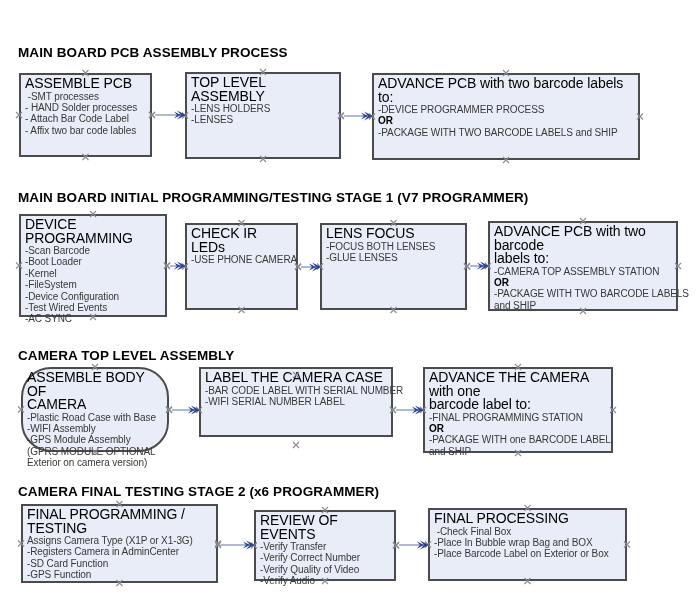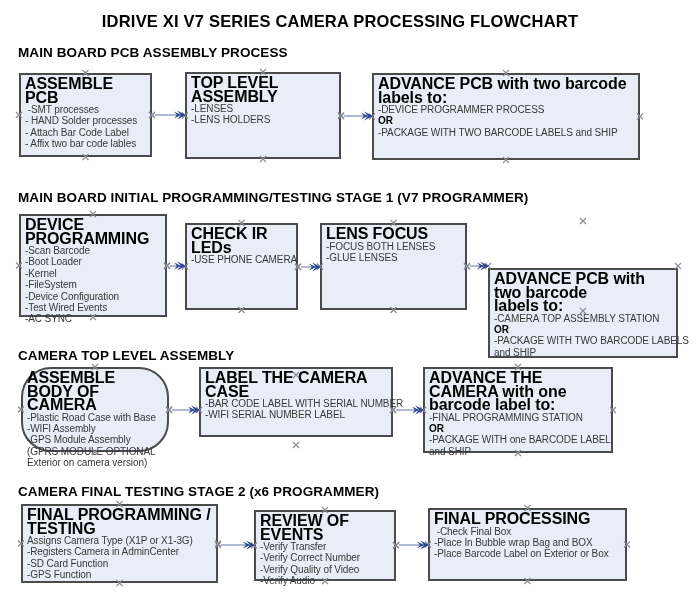--- a/index.html
+++ b/index.html
@@ -25,55 +25,54 @@
   }
   .section-heading{
     position:absolute;font-size:13.5px;font-weight:bold;color:var(--heading-text);
     white-space:nowrap;z-index:2;letter-spacing:.1px;
   }
   .box{
     position:absolute;background:var(--box-fill);border:2px solid var(--box-border);
     box-sizing:border-box;z-index:2;
   }
   .box-title{
-    font-size:16px;font-weight:bold;line-height:13.5px;letter-spacing:-.1px;
+    font-size:14px;font-weight:normal;line-height:13.5px;letter-spacing:-.1px;
     padding:2px 4px 0 4px;white-space:pre-line;color:#000;
   }
   .box-line{
     font-size:10px;line-height:11.4px;letter-spacing:-.1px;
     padding:0 4px;white-space:pre;color:var(--body-text);
   }
   .box-line.bold{font-weight:bold;color:#000;}
 </style>
 </head>
 <body>
 
 <div id="canvas">
-  <div class="main-title">IDRIVE XI V7 SERIES CAMERA PROCESSING FLOWCHART</div>
 
   <div class="section-heading" style="left:18px;top:45px">MAIN BOARD PCB ASSEMBLY PROCESS</div>
   <div class="section-heading" style="left:18px;top:190px">MAIN BOARD INITIAL PROGRAMMING/TESTING STAGE 1 (V7 PROGRAMMER)</div>
   <div class="section-heading" style="left:18px;top:348px">CAMERA TOP LEVEL ASSEMBLY</div>
   <div class="section-heading" style="left:18px;top:484px">CAMERA FINAL TESTING STAGE 2 (x6 PROGRAMMER)</div>
 
   <div id="boxes">
       <div class="box" style="left: 19px; top: 73px; width: 133px; height: 84px;">
     <div class="box-title">ASSEMBLE PCB</div>
     <div class="box-lines">
           <div class="box-line"> -SMT processes</div>
           <div class="box-line">- HAND Solder processes</div>
           <div class="box-line">- Attach Bar Code Label</div>
           <div class="box-line">- Affix two bar code lables</div>
         </div>
   </div>
       <div class="box" style="left: 185px; top: 72px; width: 156px; height: 87px;">
     <div class="box-title">TOP LEVEL ASSEMBLY</div>
     <div class="box-lines">
+          <div class="box-line">-LENS HOLDERS</div>
           <div class="box-line">-LENSES</div>
-          <div class="box-line">-LENS HOLDERS</div>
         </div>
   </div>
       <div class="box" style="left: 372px; top: 73px; width: 268px; height: 87px;">
     <div class="box-title">ADVANCE PCB with two barcode labels to:</div>
     <div class="box-lines">
           <div class="box-line">-DEVICE PROGRAMMER PROCESS</div>
           <div class="box-line bold">OR</div>
           <div class="box-line">-PACKAGE WITH TWO BARCODE LABELS and SHIP</div>
         </div>
   </div>
@@ -95,21 +94,21 @@
           <div class="box-line">-USE PHONE CAMERA</div>
         </div>
   </div>
       <div class="box" style="left: 320px; top: 223px; width: 147px; height: 87px;">
     <div class="box-title">LENS FOCUS</div>
     <div class="box-lines">
           <div class="box-line">-FOCUS BOTH LENSES</div>
           <div class="box-line">-GLUE LENSES</div>
         </div>
   </div>
-      <div class="box" style="left: 488px; top: 221px; width: 190px; height: 90px; margin-top: 47px;">
+      <div class="box" style="left: 488px; top: 221px; width: 190px; height: 90px;">
     <div class="box-title">ADVANCE PCB with two barcode
 labels to:</div>
     <div class="box-lines">
           <div class="box-line">-CAMERA TOP ASSEMBLY STATION</div>
           <div class="box-line bold">OR</div>
           <div class="box-line">-PACKAGE WITH TWO BARCODE LABELS</div>
           <div class="box-line">and SHIP</div>
         </div>
   </div>
       <div class="box" style="left: 21px; top: 367px; width: 148px; height: 85px; border-radius: 30px;">

